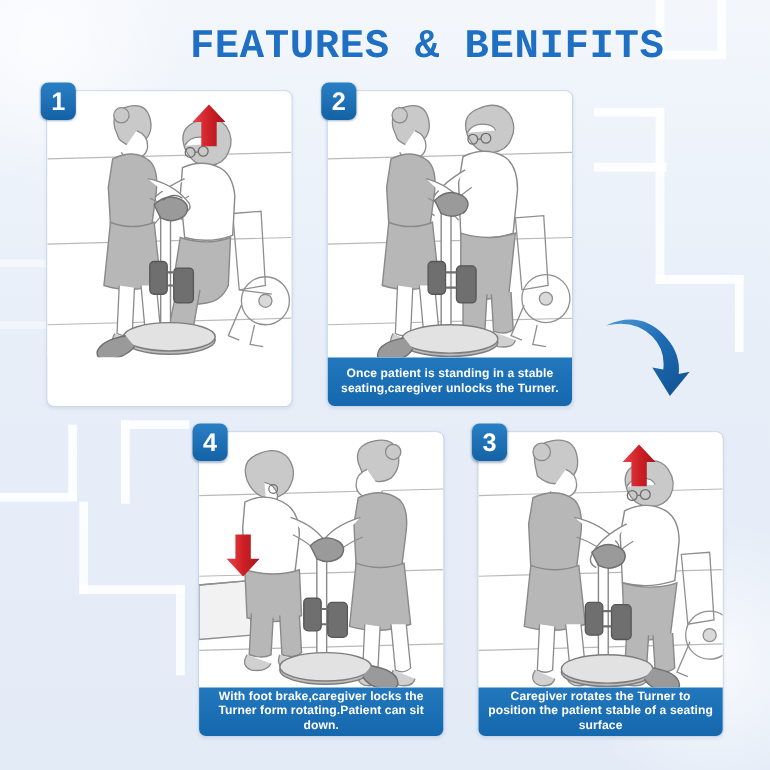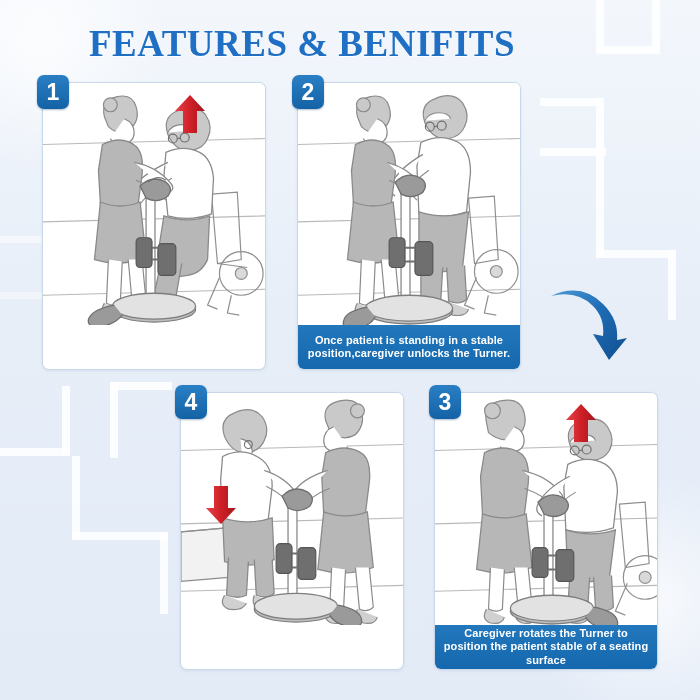--- a/index.html
+++ b/index.html
@@ -40,27 +40,27 @@
   #page {
     position: absolute;
     inset: 0;
   }
 
   #title {
     position: absolute;
     top: 22px;
     left: 0;
     width: 604px;
-    text-align: center;
+    text-align: right;
     font-size: 37px;
     font-weight: bold;
     letter-spacing: 0.5px;
     color: #1f6fc4;
     text-shadow: 0 1px 0 rgba(255,255,255,0.85);
-    font-family: Liberation Serif, serif;
+    font-family: Liberation Mono, monospace;
   }
 
   
   .panel {
     position: absolute;
     background: #ffffff;
     border: 1.5px solid #c9d8e8;
     border-radius: 7px;
     overflow: visible;
     box-shadow: 0 1px 3px rgba(60,90,130,0.10);
@@ -304,21 +304,21 @@
           <rect x="92" y="156" width="16" height="30" rx="4" fill="#6f6f6f" stroke="#565656" stroke-width="1.2"></rect>
           <rect x="118" y="160" width="18" height="34" rx="4" fill="#6f6f6f" stroke="#565656" stroke-width="1.2"></rect>
           <path d="M108 166 l10 0 M108 180 l10 0" stroke="#6f6f6f" stroke-width="2"></path>
           <ellipse cx="112" cy="230" rx="44" ry="13" fill="#bdbdbd" stroke="#7d7d7d" stroke-width="1.3"></ellipse>
           <ellipse cx="112" cy="227" rx="44" ry="13" fill="#e2e2e2" stroke="#7d7d7d" stroke-width="1.3"></ellipse>
           <path d="M70 226 q-22 4 -24 14 q-2 8 10 8 q16 -2 22 -12" fill="#9a9a9a" stroke="#6f6f6f" stroke-width="1.3"></path>
         </g>
       </svg>
     </div>
 
-    <div class="caption">Once patient is standing in a stable position,caregiver unlocks the Turner.</div>
+    <div class="caption">Once patient is standing in a stable seating,caregiver unlocks the Turner.</div>
   </div>
 
   <svg class="flow-arrow" style="left:548px; top:272px; width:100px; height:88px;" viewBox="0 0 100 88">
     <defs>
       <linearGradient id="flowg" x1="0" y1="0" x2="1" y2="1">
         <stop offset="0%" stop-color="#4e9ad6"></stop>
         <stop offset="45%" stop-color="#1e6cb5"></stop>
         <stop offset="100%" stop-color="#11508f"></stop>
       </linearGradient>
     </defs>
@@ -392,20 +392,21 @@
       <defs>
         <linearGradient id="rg2" x1="0" y1="0" x2="1" y2="0">
           <stop offset="0%" stop-color="#e8434a"></stop>
           <stop offset="50%" stop-color="#cf2027"></stop>
           <stop offset="100%" stop-color="#a4161c"></stop>
         </linearGradient>
       </defs>
       <path d="M16 41 L1 25 L9 25 L9 3 L23 3 L23 25 L31 25 Z" fill="url(#rg2)"></path>
     </svg>
 
+    <div class="caption">With foot brake,caregiver locks the Turner form rotating.Patient can sit down.</div>
   </div>
 
   <div class="panel" style="left:434px; top:392px; width:224px; height:278px;">
     <div class="badge left">3</div>
 
     <div class="panel-art">
       <svg class="art-svg" viewBox="0 0 224 234" preserveAspectRatio="xMidYMid slice">
         <rect width="224" height="234" fill="#ffffff"></rect>
         <g stroke="#b9b9b9" stroke-width="1.1" fill="none">
           <line x1="0" y1="58" x2="224" y2="52"></line>

